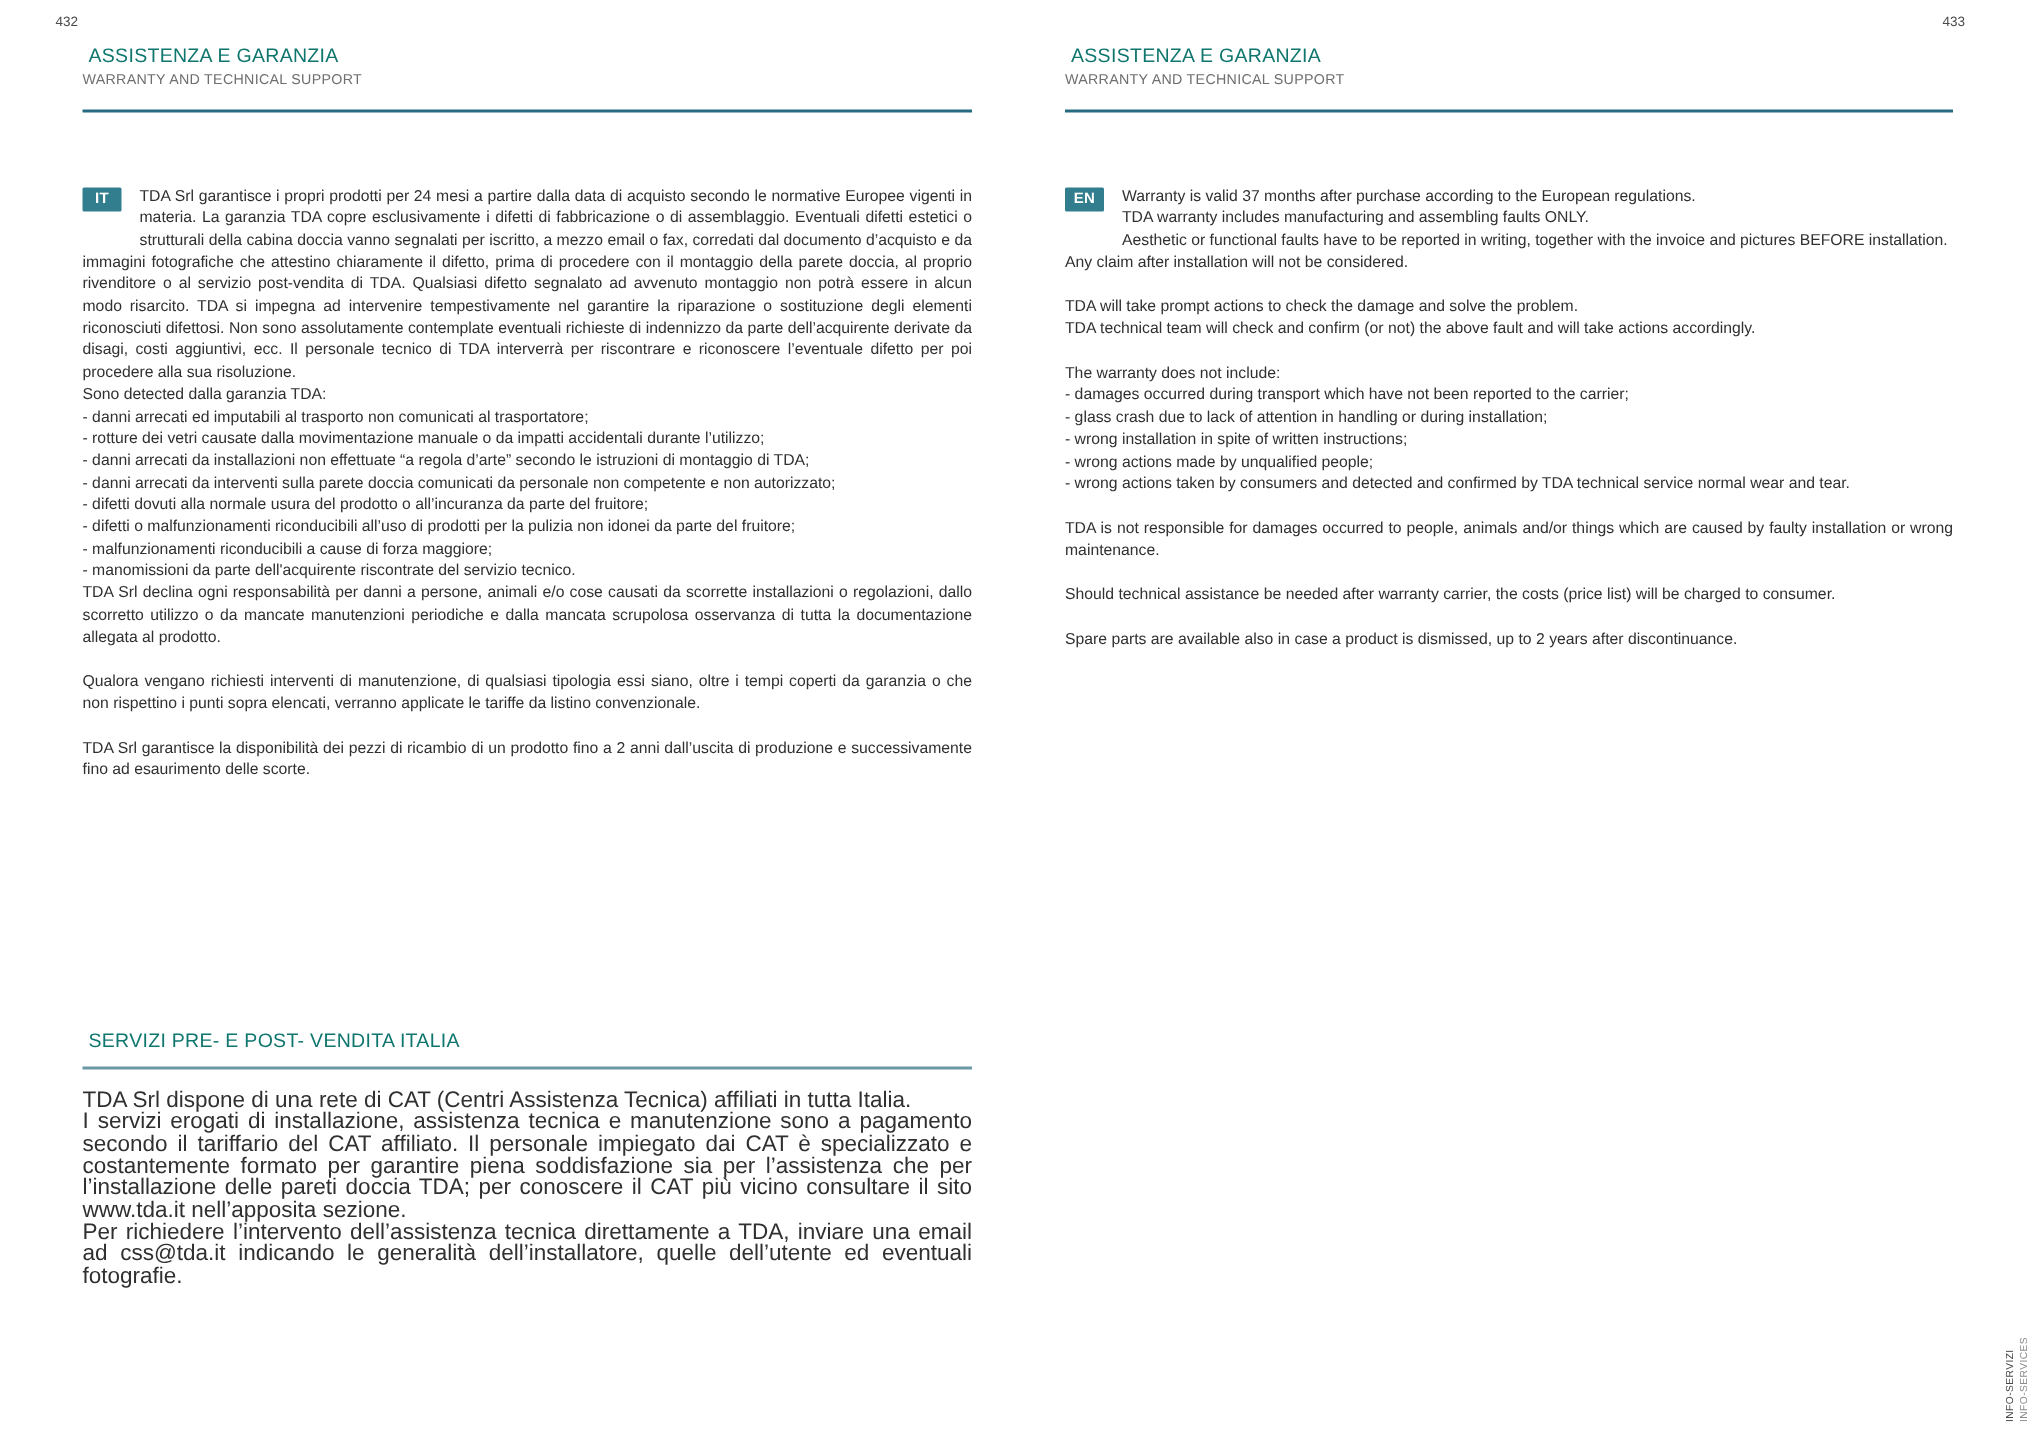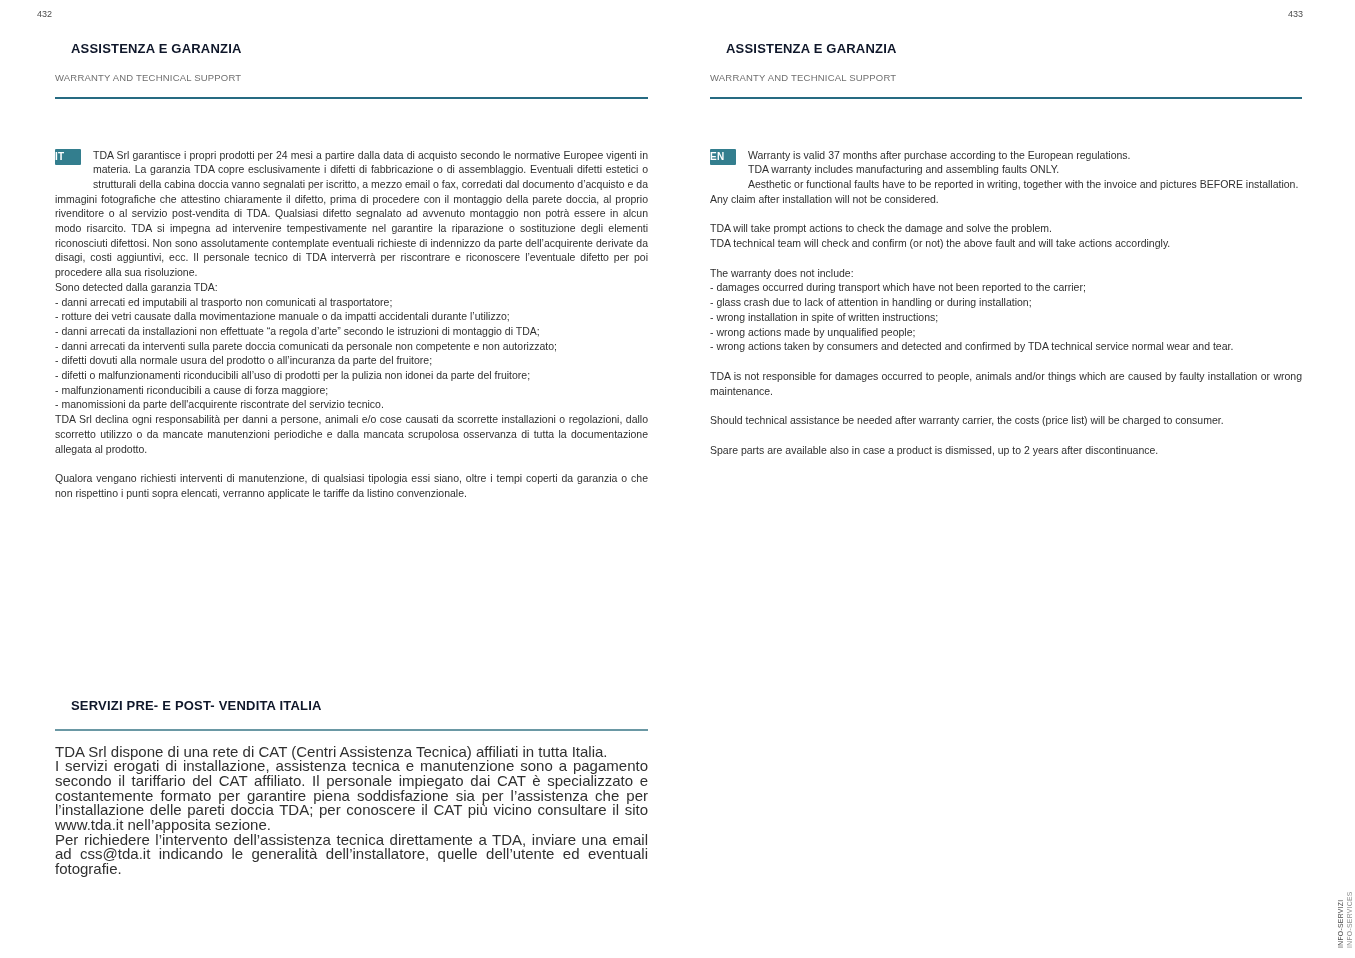--- a/index.html
+++ b/index.html
@@ -3,40 +3,40 @@
 <meta charset="utf-8">
 <style>
   html,body{margin:0;padding:0}
   body{
     width:1355px;height:958px;position:relative;overflow:hidden;
     background:#ffffff;color:#303030;
     font-family:"Liberation Sans", sans-serif;
   }
   .pagenum{position:absolute;top:9px;font-size:9px;color:#4a4a4a}
   .pagenum.pn-left{left:37px}
-  .pagenum.pn-right{left:1288px;width:29px;text-align:left}
+  .pagenum.pn-right{left:1288px;width:29px;text-align:center}
 
   .col{position:absolute;top:25px}
   .col-left{left:55px;width:593px;height:925px}
   .col-right{left:710px;width:592px;height:925px}
 
-  .ttl{margin:16px;font-size:13px;font-weight:700;color:#0f172a;letter-spacing:.2px;line-height:15px}
+  .ttl{margin:4px;font-size:13px;font-weight:400;color:#0f766e;letter-spacing:.2px;line-height:15px}
   .sub{margin:2px 0 0;font-size:9.5px;font-weight:400;color:#6f6f6f;letter-spacing:.2px;line-height:11px}
   .rule{height:1.5px;background:#266b82;margin-top:14px}
 
   .body-text{margin-top:49px;font-size:10.5px;line-height:14.7px}
   p{margin:0}
   .gap{margin-top:15px}
   .justify{text-align:justify}
   .line{display:block}
 
   .badge-float{float:left;width:38px;height:30px}
   .badge{
     display:inline-block;width:26px;height:16px;background:#337e8e;color:#ffffff;
-    font-weight:700;font-size:10px;line-height:16px;text-align:left;
+    font-weight:700;font-size:10px;line-height:16px;text-align:center;
     letter-spacing:.3px;border-radius:1px;margin-top:1px;
   }
 
   .services{position:absolute;left:0;right:0;top:657px}
   .services .rule{background:#6a98a4;margin-top:10px}
   .svc-body{margin-top:14px;font-size:15px;line-height:14.7px}
   .svc-body b{font-weight:400}
 
   .side-tab{
     position:absolute;left:1337px;top:948px;
@@ -69,20 +69,21 @@
       <span class="line">- rotture dei vetri causate dalla movimentazione manuale o da impatti accidentali durante l’utilizzo;</span>
       <span class="line">- danni arrecati da installazioni non effettuate “a regola d’arte” secondo le istruzioni di montaggio di TDA;</span>
       <span class="line">- danni arrecati da interventi sulla parete doccia comunicati da personale non competente e non autorizzato;</span>
       <span class="line">- difetti dovuti alla normale usura del prodotto o all’incuranza da parte del fruitore;</span>
       <span class="line">- difetti o malfunzionamenti riconducibili all’uso di prodotti per la pulizia non idonei da parte del fruitore;</span>
       <span class="line">- malfunzionamenti riconducibili a cause di forza maggiore;</span>
       <span class="line">- manomissioni da parte dell'acquirente riscontrate del servizio tecnico.</span>
     </div>
     <p class="justify">TDA Srl declina ogni responsabilità per danni a persone, animali e/o cose causati da scorrette installazioni o regolazioni, dallo scorretto utilizzo o da mancate manutenzioni periodiche e dalla mancata scrupolosa osservanza di tutta la documentazione allegata al prodotto.</p>
     <p class="justify gap">Qualora vengano richiesti interventi di manutenzione, di qualsiasi tipologia essi siano, oltre i tempi coperti da garanzia o che non rispettino i punti sopra elencati, verranno applicate le tariffe da listino convenzionale.</p>
+    <p class="justify gap">TDA Srl garantisce la disponibilità dei pezzi di ricambio di un prodotto fino a 2 anni dall’uscita di produzione e successivamente fino ad esaurimento delle scorte.</p>
   </div>
 
   <div class="services">
     <h1 class="ttl">SERVIZI PRE- E POST- VENDITA ITALIA</h1>
     <div class="rule"></div>
     <div class="svc-body">
       <div>TDA Srl dispone di una rete di CAT (Centri Assistenza Tecnica) affiliati in tutta Italia.</div>
       <p class="justify"><span>I servizi erogati di installazione, assistenza tecnica e manutenzione sono a pagamento secondo il tariffario del CAT affiliato. Il personale impiegato dai CAT è specializzato e costantemente formato per garantire piena soddisfazione sia per l’assistenza che per l’installazione delle pareti doccia TDA; per conoscere il CAT più vicino consultare il sito </span><b>www.tda.it</b><span> nell’apposita sezione.</span></p>
       <p class="justify"><span>Per richiedere l’intervento dell’assistenza tecnica direttamente a TDA, inviare una email ad </span><b>css@tda.it</b><span> indicando le generalità dell’installatore, quelle dell’utente ed eventuali fotografie.</span></p>
     </div>

